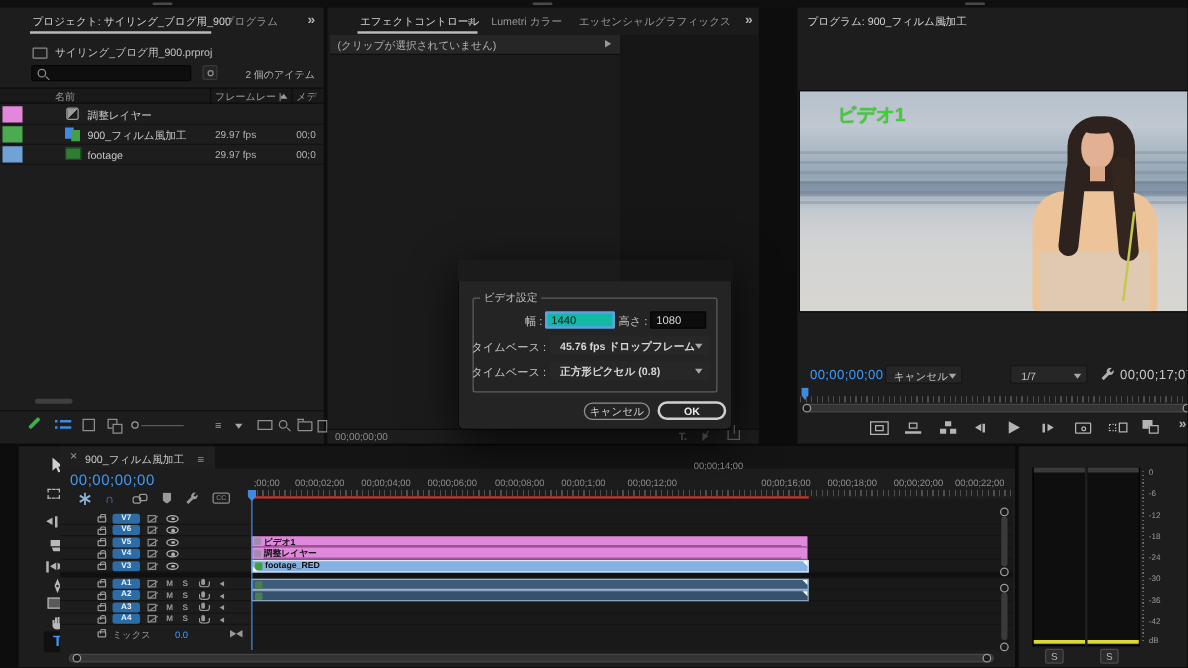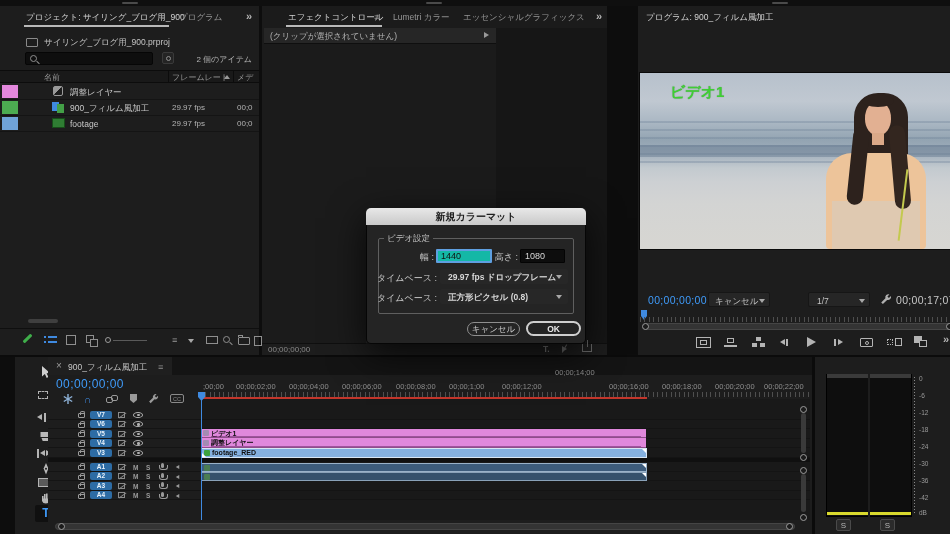--- a/index.html
+++ b/index.html
@@ -387,20 +387,29 @@
     <div class="a trow" style="left:0;top:133.8px;width:762px;height:9.6px">
       <span class="lockicon" style="left:30px;top:3px"></span>
       <span class="trkbtn" style="left:42px;top:0.5px">A4</span>
       <span class="synclock" style="left:70px;top:1.5px"></span>
       <span class="ms" style="left:85px;top:1.5px">M</span>
       <span class="ms" style="left:98px;top:1.5px">S</span>
       <span class="micicon" style="left:113px;top:1px"></span>
       <span class="a tri-l" style="left:127px;top:2px;transform:scale(.7);border-right-color:#9a9a9a"></span>
     </div>
 
+    <div class="a" style="left:0;top:145px;width:762px;height:12px">
+      <span class="lockicon" style="left:30px;top:3px"></span>
+      <span class="a nw" style="left:42px;top:1px;font-size:7.5px;color:#9a9a9a">ミックス</span>
+      <span class="a nw" style="left:92px;top:1px;font-size:7.5px;color:#3f9bfa">0.0</span>
+      <span class="a" style="left:136px;top:2px">
+        <span class="a tri-r" style="border-left-color:#9a9a9a"></span>
+          <span class="a tri-l" style="left:5px;border-right-color:#9a9a9a"></span>
+      </span>
+    </div>
 
     <div class="a" style="left:153px;top:71.5px;width:445px;height:9px;background:#e088dc;border-bottom:1px solid #8f4d8b">
       <span class="fxb" style="background:#a48bb3"></span>
       <span class="clipname">ビデオ1</span>
       <span class="a" style="left:10px;top:7px;width:430px;height:1px;background:rgba(80,20,80,.45)"></span>
     </div>
     <div class="a" style="left:153px;top:81px;width:445px;height:9.5px;background:#e088dc;border-bottom:1px solid #8f4d8b">
       <span class="fxb" style="background:#a48bb3"></span>
       <span class="clipname">調整レイヤー</span>
       <span class="a" style="left:10px;top:7.5px;width:430px;height:1px;background:rgba(80,20,80,.45)"></span>
@@ -452,34 +461,33 @@
     <div class="meter-lab" style="left:104px;top:86px">-24</div>
     <div class="meter-lab" style="left:104px;top:103px">-30</div>
     <div class="meter-lab" style="left:104px;top:120px">-36</div>
     <div class="meter-lab" style="left:104px;top:137px">-42</div>
     <div class="meter-lab" style="left:104px;top:152px">dB</div>
     <div class="a" style="left:21px;top:162px;width:15px;height:12px;background:#2b2b2b;border:1px solid #4a4a4a;border-radius:2px;font-size:8px;color:#b8b8b8;text-align:center;line-height:11px">S</div>
     <div class="a" style="left:65px;top:162px;width:15px;height:12px;background:#2b2b2b;border:1px solid #4a4a4a;border-radius:2px;font-size:8px;color:#b8b8b8;text-align:center;line-height:11px">S</div>
   </div>
 
   <div class="a" style="left:366px;top:208px;width:220px;height:136px;z-index:50;box-shadow:0 10px 34px rgba(0,0,0,.75)">
-    <div class="a" style="left:0;top:0;width:220px;height:17px;background:linear-gradient(180deg,#e8e8e8,#c9c9c9);border-radius:5px 5px 0 0;text-align:center;font-size:10px;font-weight:bold;color:#1e1e1e;line-height:17px">新規カラーマット</div>
     <div class="a" style="left:0;top:17px;width:220px;height:119px;background:#242424;border:1px solid #060606;border-top:none;border-radius:0 0 5px 5px"></div>
 
     <div class="a" style="left:12px;top:30px;width:196px;height:76px;border:1px solid #5f5f5f;border-radius:2px"></div>
     <div class="a nw" style="left:18px;top:25px;background:#242424;padding:0 3px;font-size:8.5px;color:#c0c0c0">ビデオ設定</div>
 
     <div class="dlg-label" style="left:30px;top:43px;width:38px">幅 :</div>
     <input class="a" style="left: 70px; top: 41px; width: 56px; height: 14px; background: #14b8a6; border: 2px solid rgb(94, 159, 224); border-radius: 1px; font-size: 9px; color: rgb(17, 17, 17); padding-left: 3px; font-family: inherit;" value="1440">
     <div class="dlg-label" style="left:118px;top:43px;width:34px">高さ :</div>
     <input class="a" style="left: 154px; top: 41px; width: 45px; height: 14px; background: rgb(13, 13, 13); border: 1px solid rgb(4, 4, 4); border-radius: 1px; font-size: 9px; color: rgb(216, 216, 216); padding-left: 4px; font-family: inherit;" value="1080">
 
     <div class="dlg-label" style="left:4px;top:64px;width:67px">タイムベース :</div>
     <div class="a" style="left:74px;top:61px;width:128px;height:15px;background:#272727;border-radius:2px">
-      <span class="a nw" style="left:8px;top:3px;font-size:8.5px;font-weight:bold;color:#d8d8d8">29.97 fps ドロップフレーム</span>
+      <span class="a nw" style="left:8px;top:3px;font-size:8.5px;font-weight:bold;color:#d8d8d8">45.76 fps ドロップフレーム</span>
       <span class="a chv" style="left:116px;top:6px"></span>
     </div>
 
     <div class="dlg-label" style="left:4px;top:84px;width:67px">タイムベース :</div>
     <div class="a" style="left:74px;top:81px;width:128px;height:15px;background:#272727;border-radius:2px">
       <span class="a nw" style="left:8px;top:3px;font-size:8.5px;font-weight:bold;color:#d8d8d8">正方形ピクセル (0.8)</span>
       <span class="a chv" style="left:116px;top:6px"></span>
     </div>
 
     <div class="a pill" style="left:101px;top:114px;width:53px;height:14px;border:1px solid #8f8f8f;line-height:13px">キャンセル</div>

